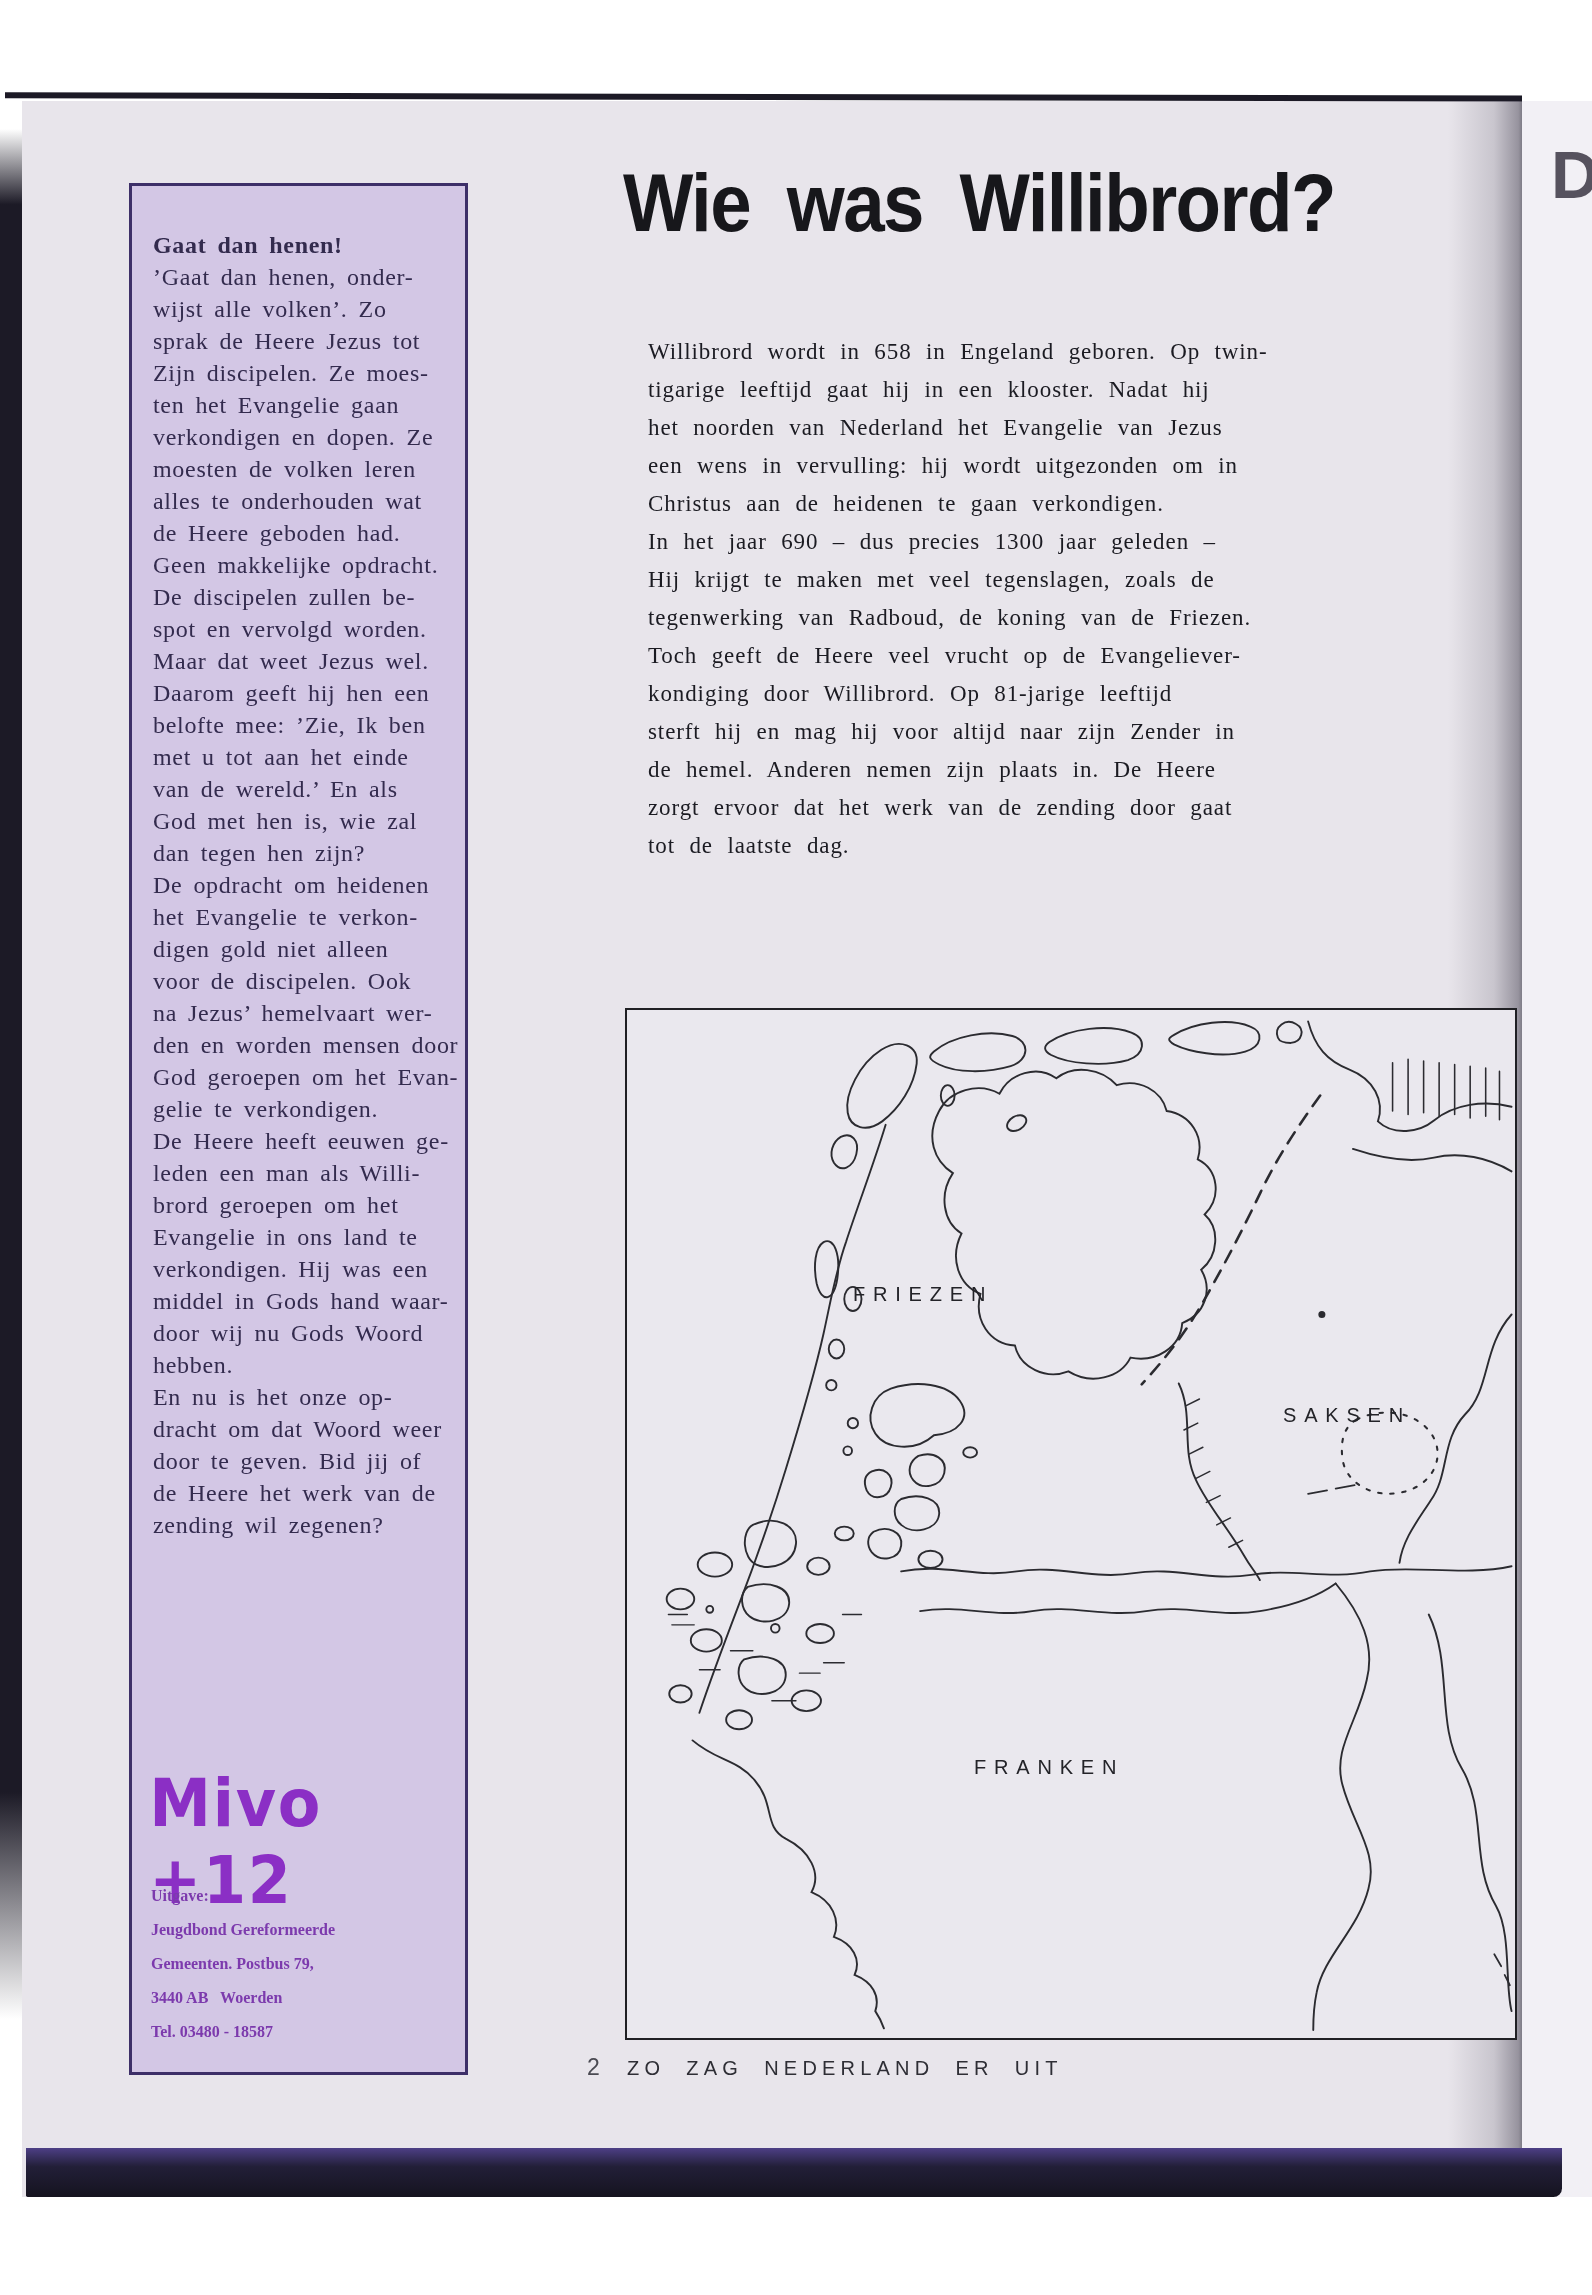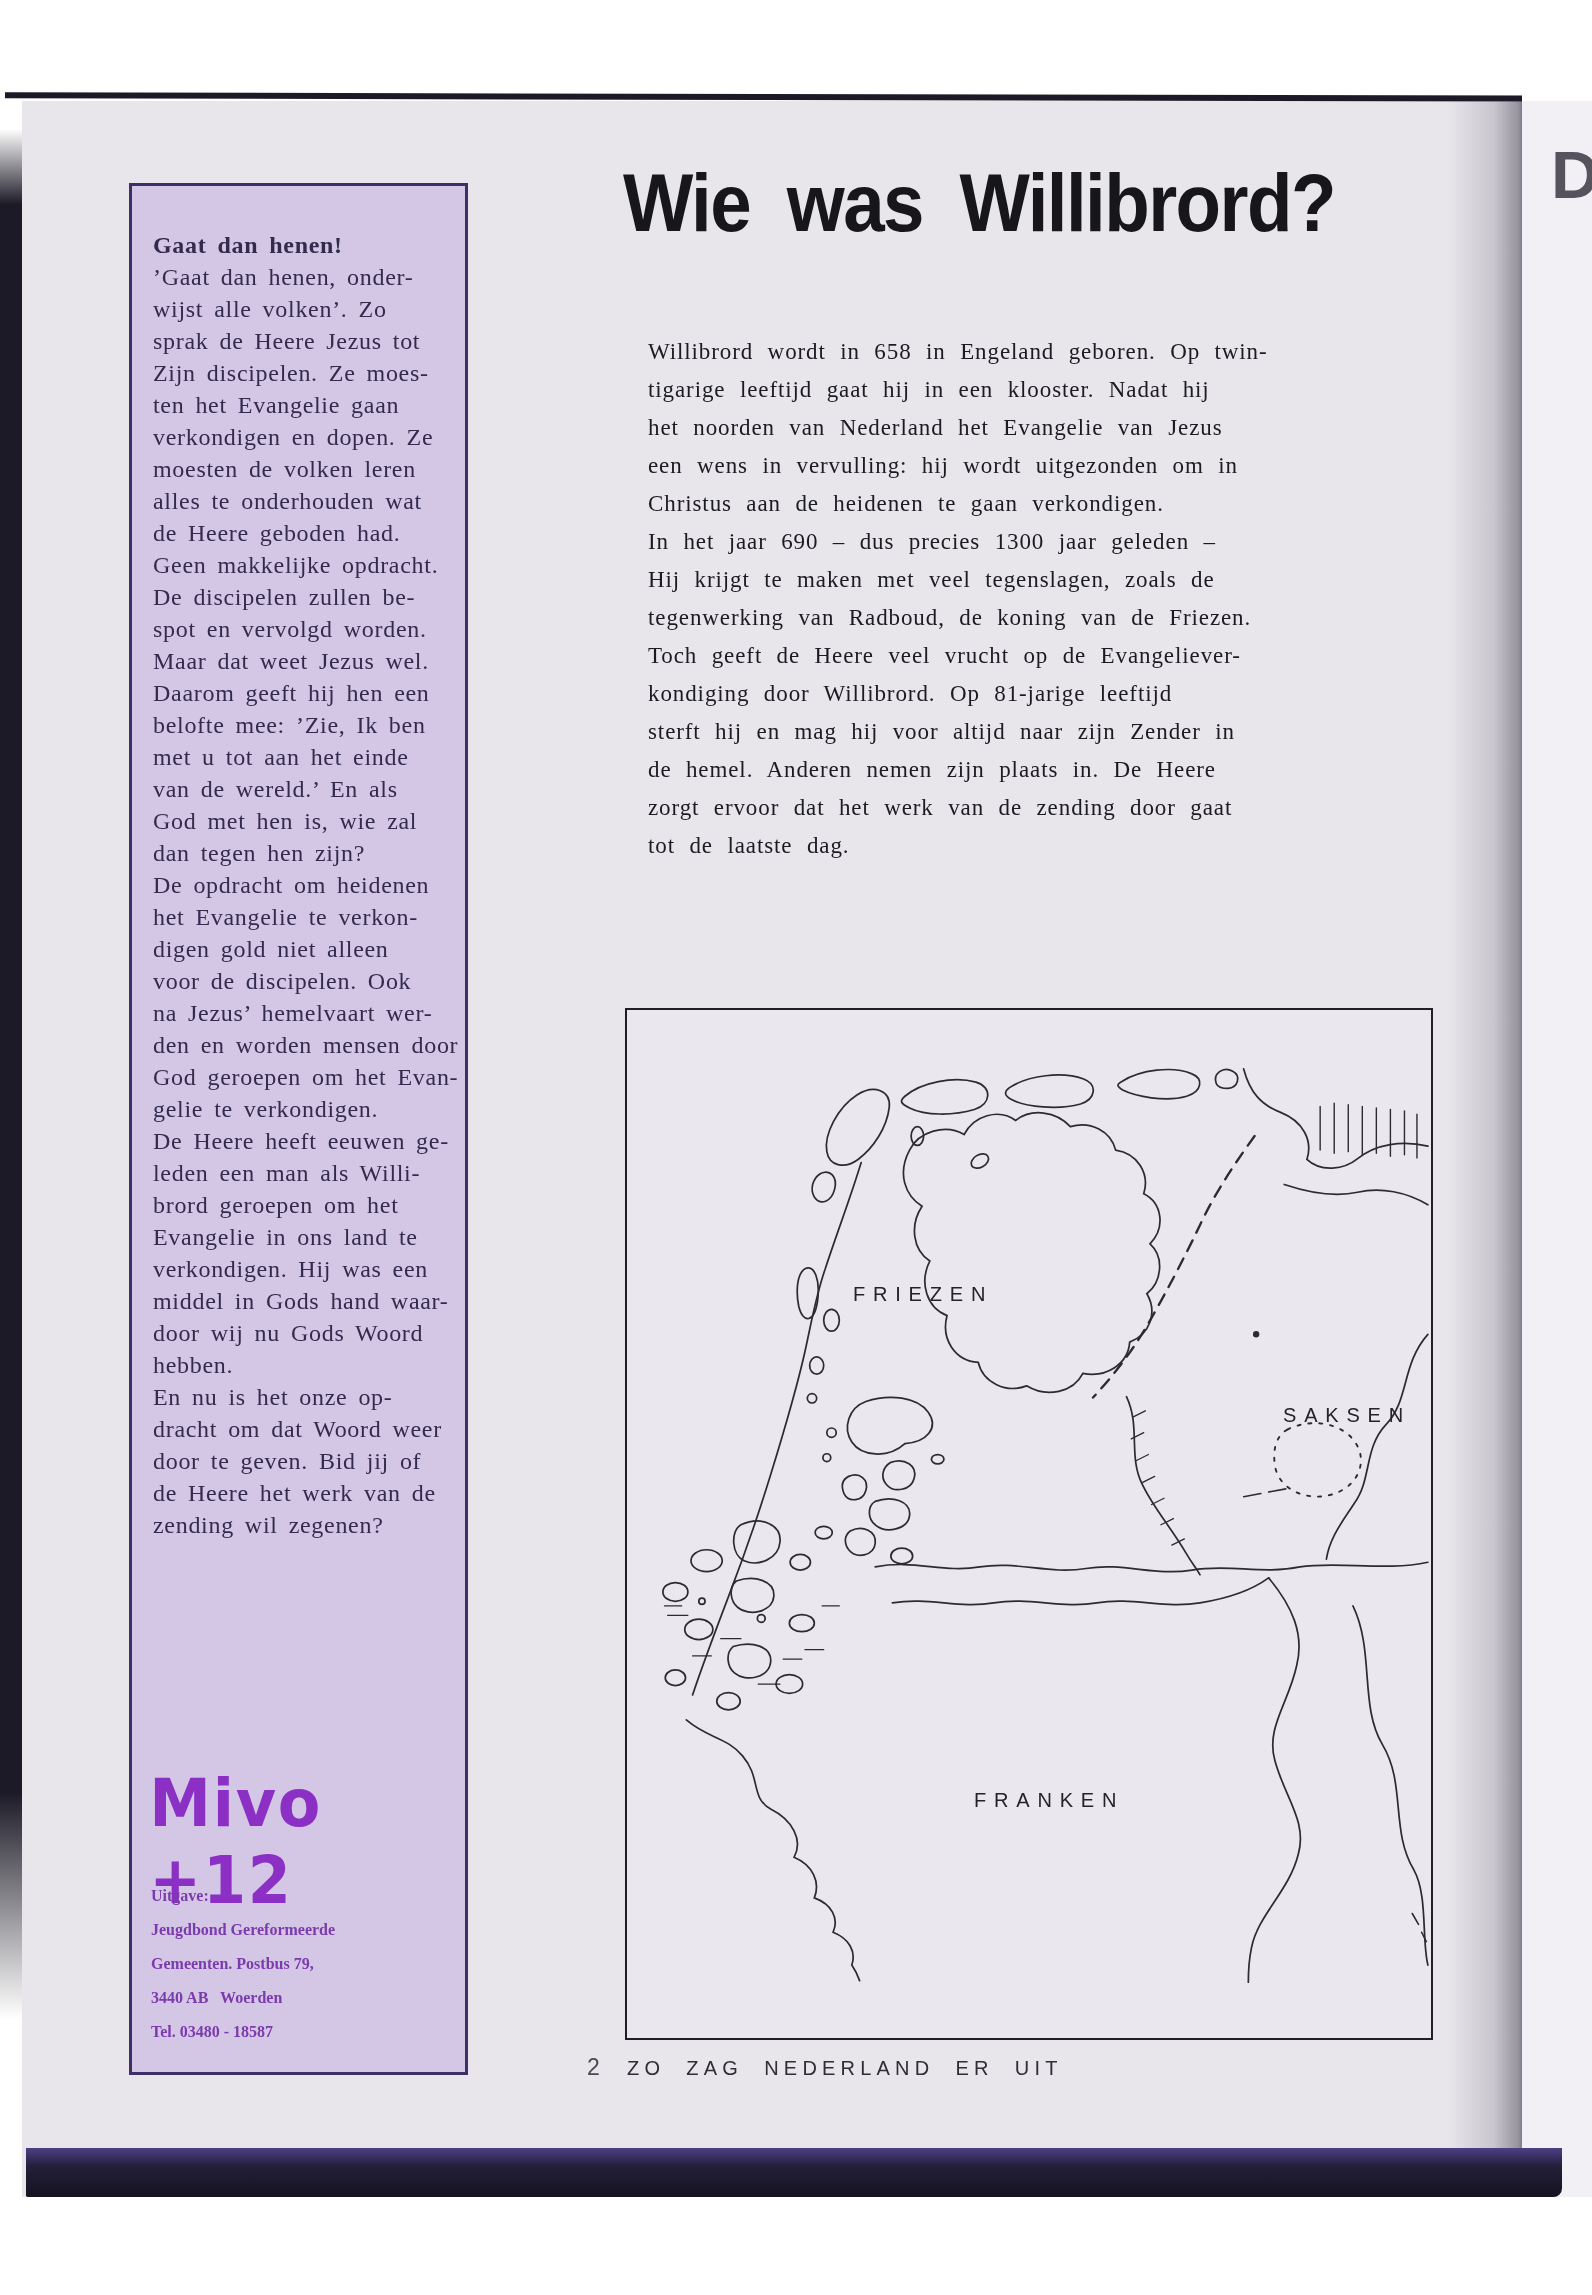--- a/index.html
+++ b/index.html
@@ -50,21 +50,21 @@
   
   .title{position:absolute;left:623px;top:157px;margin:0;
          font-family:"Liberation Sans",sans-serif;font-weight:bold;font-size:81px;
          letter-spacing:-1.7px;word-spacing:19px;color:#17171b;
          transform:scaleX(.92);transform-origin:left top;white-space:nowrap;}
   .body-lines{position:absolute;left:648px;top:333px;font-size:23px;
               line-height:38px;color:#1b1b22;letter-spacing:0.9px;word-spacing:7.8px;}
   .body-line{white-space:nowrap;}
 
   
-  .map{position:absolute;left:625px;top:1008px;width:808px;height:1032px;margin:0;
+  .map{position:absolute;left:625px;top:1008px;width:892px;height:1032px;margin:0;
        box-sizing:border-box;border:2.6px solid #202024;background:#eae8ee;}
   .map svg{position:absolute;inset:0;width:100%;height:100%;}
   .map-labels{position:absolute;inset:0;}
   .map-label{position:absolute;font-family:"Liberation Sans",sans-serif;
              font-size:20px;letter-spacing:7.8px;color:#232328;white-space:nowrap;}
 
   .caption-row{position:absolute;left:0;top:2052px;width:1519px;height:35px;
                font-family:"Liberation Sans",sans-serif;color:#2e2e35;}
   .pageno{position:absolute;left:587px;top:1.7px;font-size:23px;color:#4a4a52;}
   .caption{position:absolute;left:627px;top:5.2px;font-size:20px;
@@ -225,21 +225,21 @@
       <path d="M1026,352 C992,390 1002,438 972,468 C944,498 954,538 932,568 C918,590 900,612 896,640"></path>
       <path d="M930,700 C958,758 938,828 968,878 C998,928 978,988 1008,1038 C1026,1070 1018,1128 1026,1160"></path>
 
       <path d="M846,474 C878,458 918,466 934,492 C950,518 934,550 900,558 C866,566 834,548 830,520 C827,498 832,482 846,474 Z" stroke-dasharray="4 10" stroke-width="2.4"></path>
       <path d="M790,560 L812,556 M822,554 L844,550 M1006,1094 L1014,1108 M1018,1118 L1024,1130" stroke-width="2"></path>
     </g>
   </svg>
   <div class="map-labels">
       <div class="map-label" style="left: 226px; top: 273px;">FRIEZEN</div>
       <div class="map-label" style="left: 656px; top: 394px;">SAKSEN</div>
-      <div class="map-label" style="left: 347px; top: 779px; text-align: center;">FRANKEN</div>
+      <div class="map-label" style="left: 347px; top: 746px; text-align: center;">FRANKEN</div>
     </div>
 </figure>
 
 <div class="caption-row">
   <span class="pageno">2</span>
   <span class="caption">ZO ZAG NEDERLAND ER UIT</span>
 </div>
 
 <div class="bottom-bar"></div>
 

